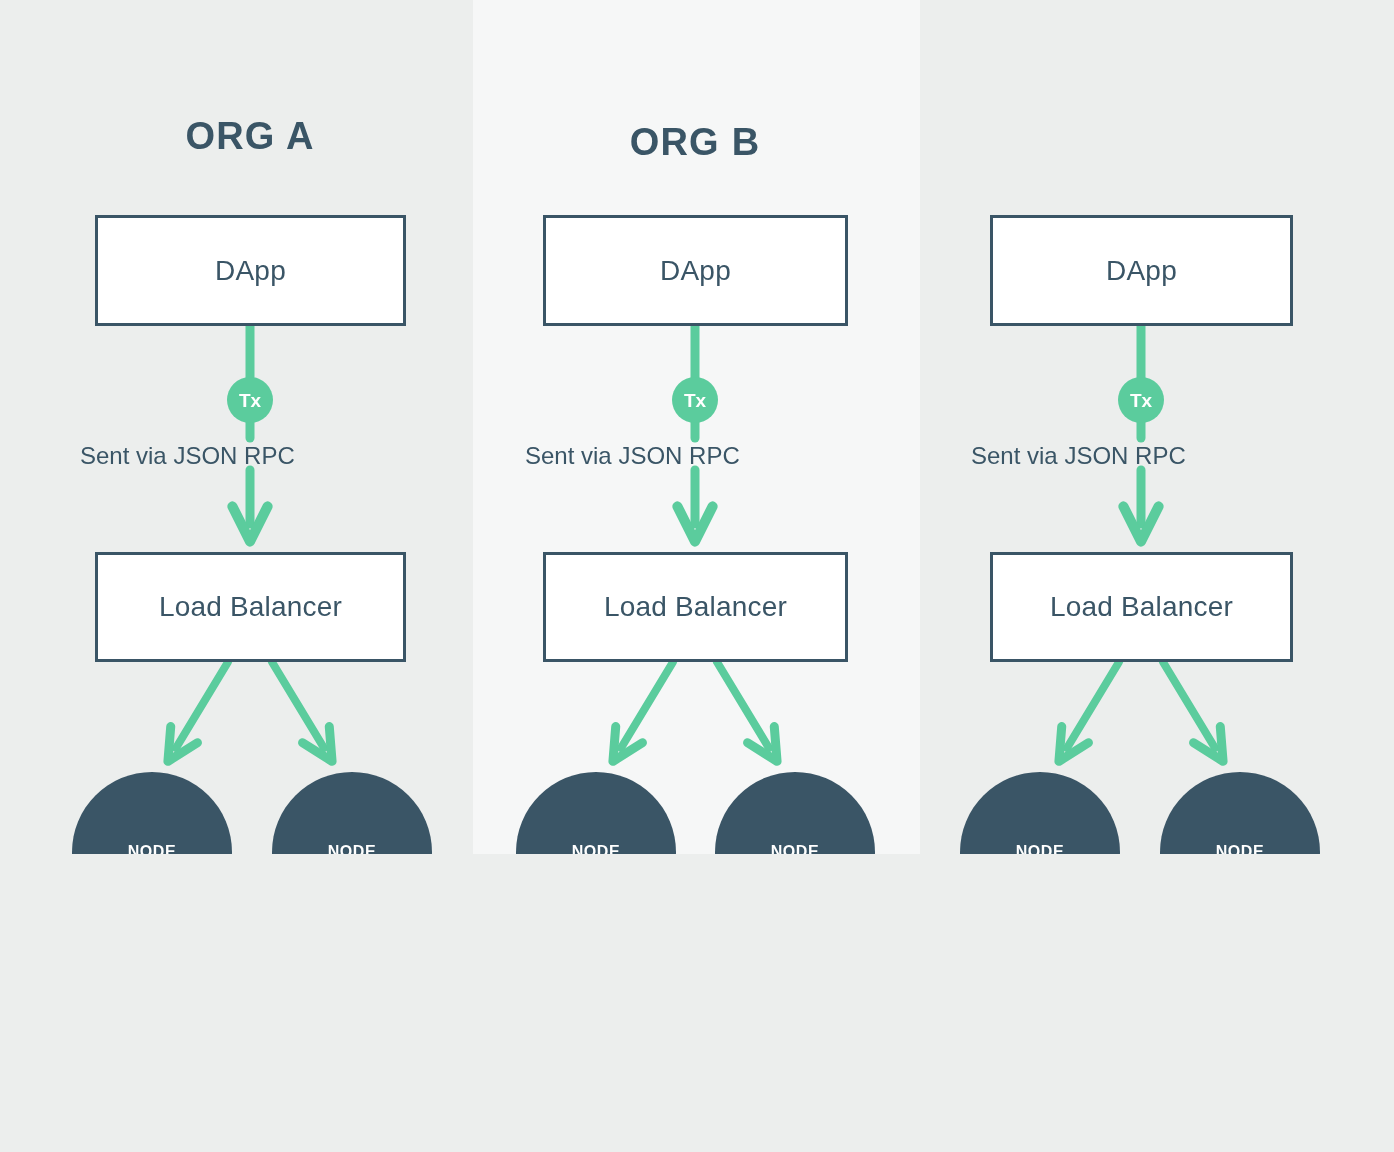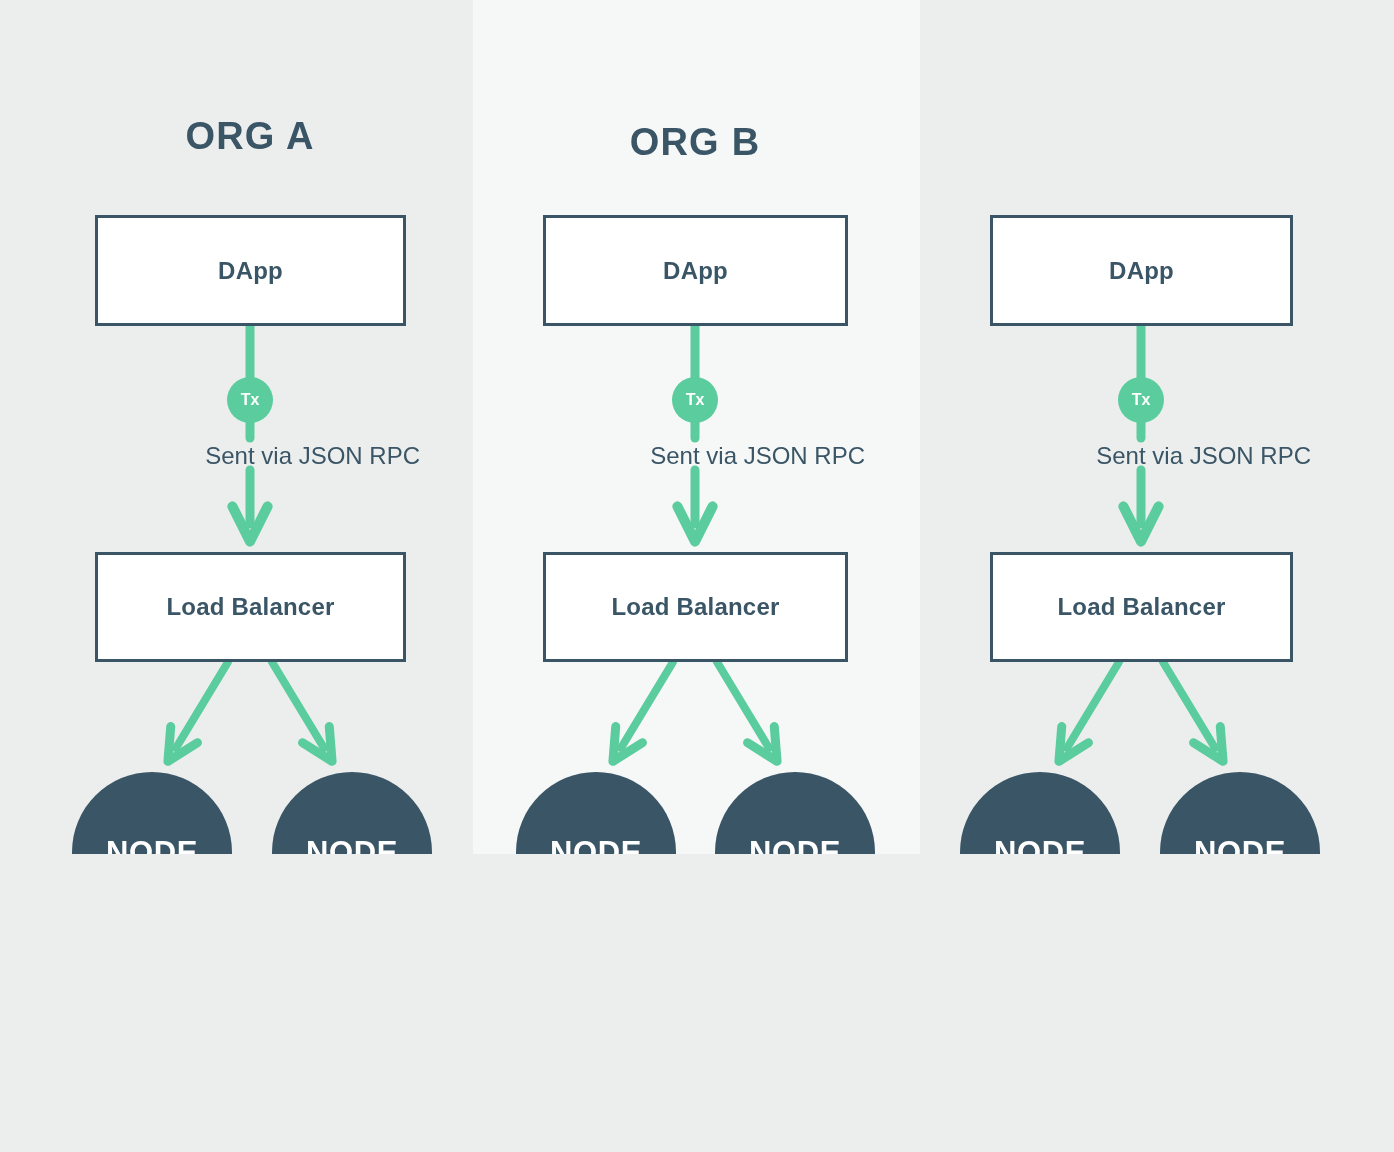--- a/index.html
+++ b/index.html
@@ -39,68 +39,68 @@
     position: absolute;
     z-index: 3;
     background: #FFFFFF;
     border: 3px solid #3A5566;
     box-sizing: border-box;
     display: flex;
     align-items: center;
     justify-content: center;
   }
   .box-label {
-    font-size: 24px;
-    font-weight: bold;
+    font-size: 28px;
+    font-weight: normal;
     color: #3A5566;
     letter-spacing: 0.2px;
     white-space: nowrap;
   }
 
   .tx-badge {
     position: absolute;
     z-index: 4;
     width: 46px;
     height: 46px;
     border-radius: 50%;
     background: #5BCC9D;
     display: flex;
     align-items: center;
     justify-content: center;
   }
   .tx-badge span {
     color: #FFFFFF;
-    font-size: 16px;
+    font-size: 19px;
     font-weight: bold;
     line-height: 1;
   }
 
   .rpc-label {
     position: absolute;
     z-index: 3;
     font-size: 24px;
     color: #3A5566;
     white-space: nowrap;
-    text-align: right;
+    text-align: left;
   }
 
   .node {
     position: absolute;
     z-index: 3;
     width: 160px;
     height: 160px;
     border-radius: 50%;
     background: #3A5566;
     display: flex;
     align-items: center;
     justify-content: center;
   }
   .node span {
     color: #FFFFFF;
-    font-size: 31px;
+    font-size: 16px;
     font-weight: bold;
     letter-spacing: 0.6px;
     line-height: 1;
   }
 </style>
 </head>
 <body>
 
 <div id="stage">
 

